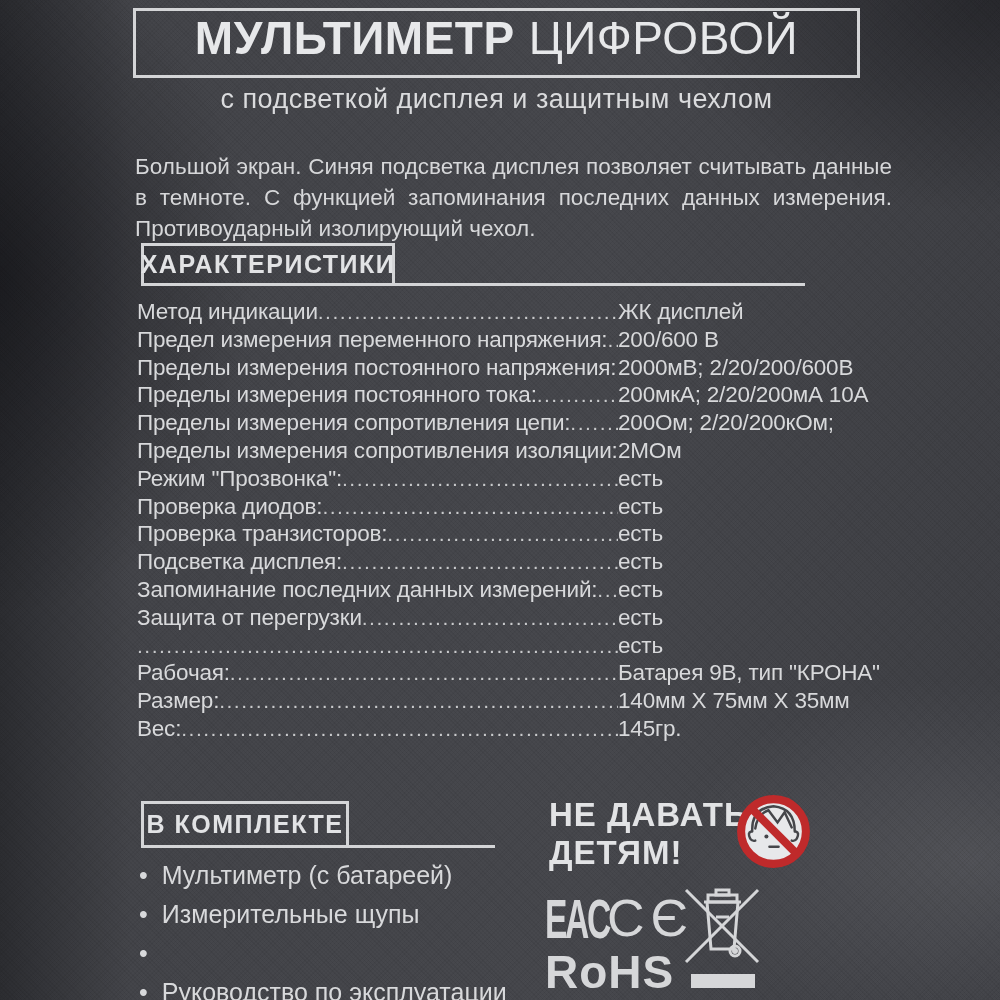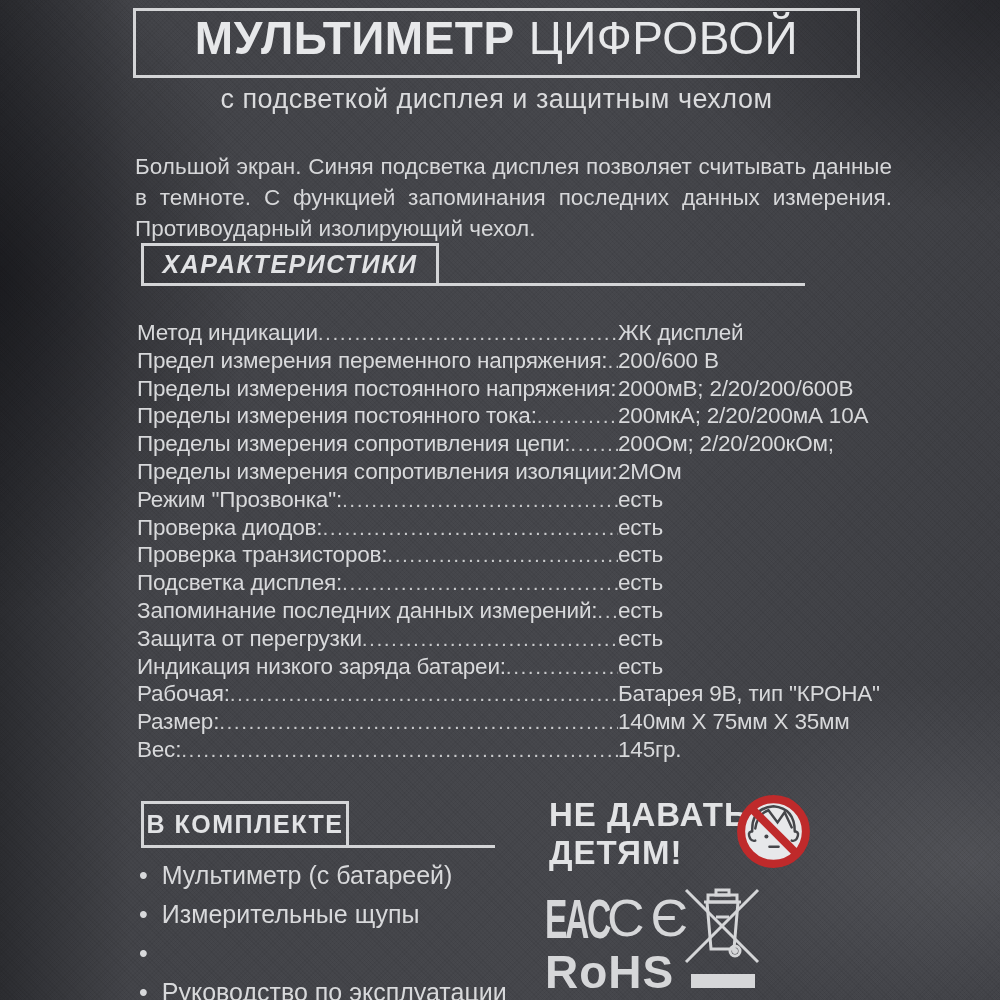--- a/index.html
+++ b/index.html
@@ -35,23 +35,23 @@
     font-size:22.5px;line-height:31px;text-align:justify;color:#d6d7d9;
   }
   .section-hdr{position:absolute;border-bottom:3px solid #d4d5d7;}
   .hdr-characteristics{left:141px;top:243px;width:664px;height:40px;}
   .hdr-included{left:141px;top:801px;width:354px;height:44px;}
   .hdr-box{
     height:100%;border:3px solid #d4d5d7;border-bottom:none;box-sizing:border-box;
     display:flex;align-items:center;justify-content:center;
     font-weight:700;font-size:25px;letter-spacing:1.5px;color:#e2e3e5;
   }
-  .hdr-characteristics .hdr-box{width:298px;font-style:italic;}
+  .hdr-characteristics .hdr-box{width:254px;}
   .hdr-included .hdr-box{width:208px;}
-  .spec-list{position:absolute;left:137px;top:299px;width:760px;font-size:22.5px;margin-top:21px;}
+  .spec-list{position:absolute;left:137px;top:299px;width:760px;font-size:22.5px;}
   .spec-row{display:flex;align-items:baseline;height:27.8px;white-space:nowrap;}
   .spec-left{display:flex;align-items:baseline;width:481px;overflow:hidden;flex:none;}
   .spec-label{flex:none;letter-spacing:-0.2px;}
   .dots{flex:1;overflow:hidden;white-space:nowrap;color:#c9cacc;}
   .dots::after{content:"..........................................................................................................................";letter-spacing:1.5px;font-size:21px;}
   .spec-value{flex:1;overflow:hidden;letter-spacing:-0.2px;}
   .includes{position:absolute;left:139px;top:856px;font-size:25px;line-height:39px;}
   .inc-item{display:flex;align-items:baseline;}
   .bullet{font-size:25px;margin-right:14px;color:#d8d9db;}
   .warning-text{
@@ -172,21 +172,20 @@
       </div>
     <div class="spec-row">
         <span class="spec-left">
           <span class="spec-label">Защита от перегрузки</span>
           <span class="dots"></span>
         </span>
         <span class="spec-value">есть</span>
       </div>
     <div class="spec-row">
         <span class="spec-left">
-          <span class="spec-label">Индикация низкого заряда батареи:</span>
           <span class="dots"></span>
         </span>
         <span class="spec-value">есть</span>
       </div>
     <div class="spec-row">
         <span class="spec-left">
           <span class="spec-label">Рабочая:</span>
           <span class="dots"></span>
         </span>
         <span class="spec-value">Батарея 9В, тип "КРОНА"</span>

